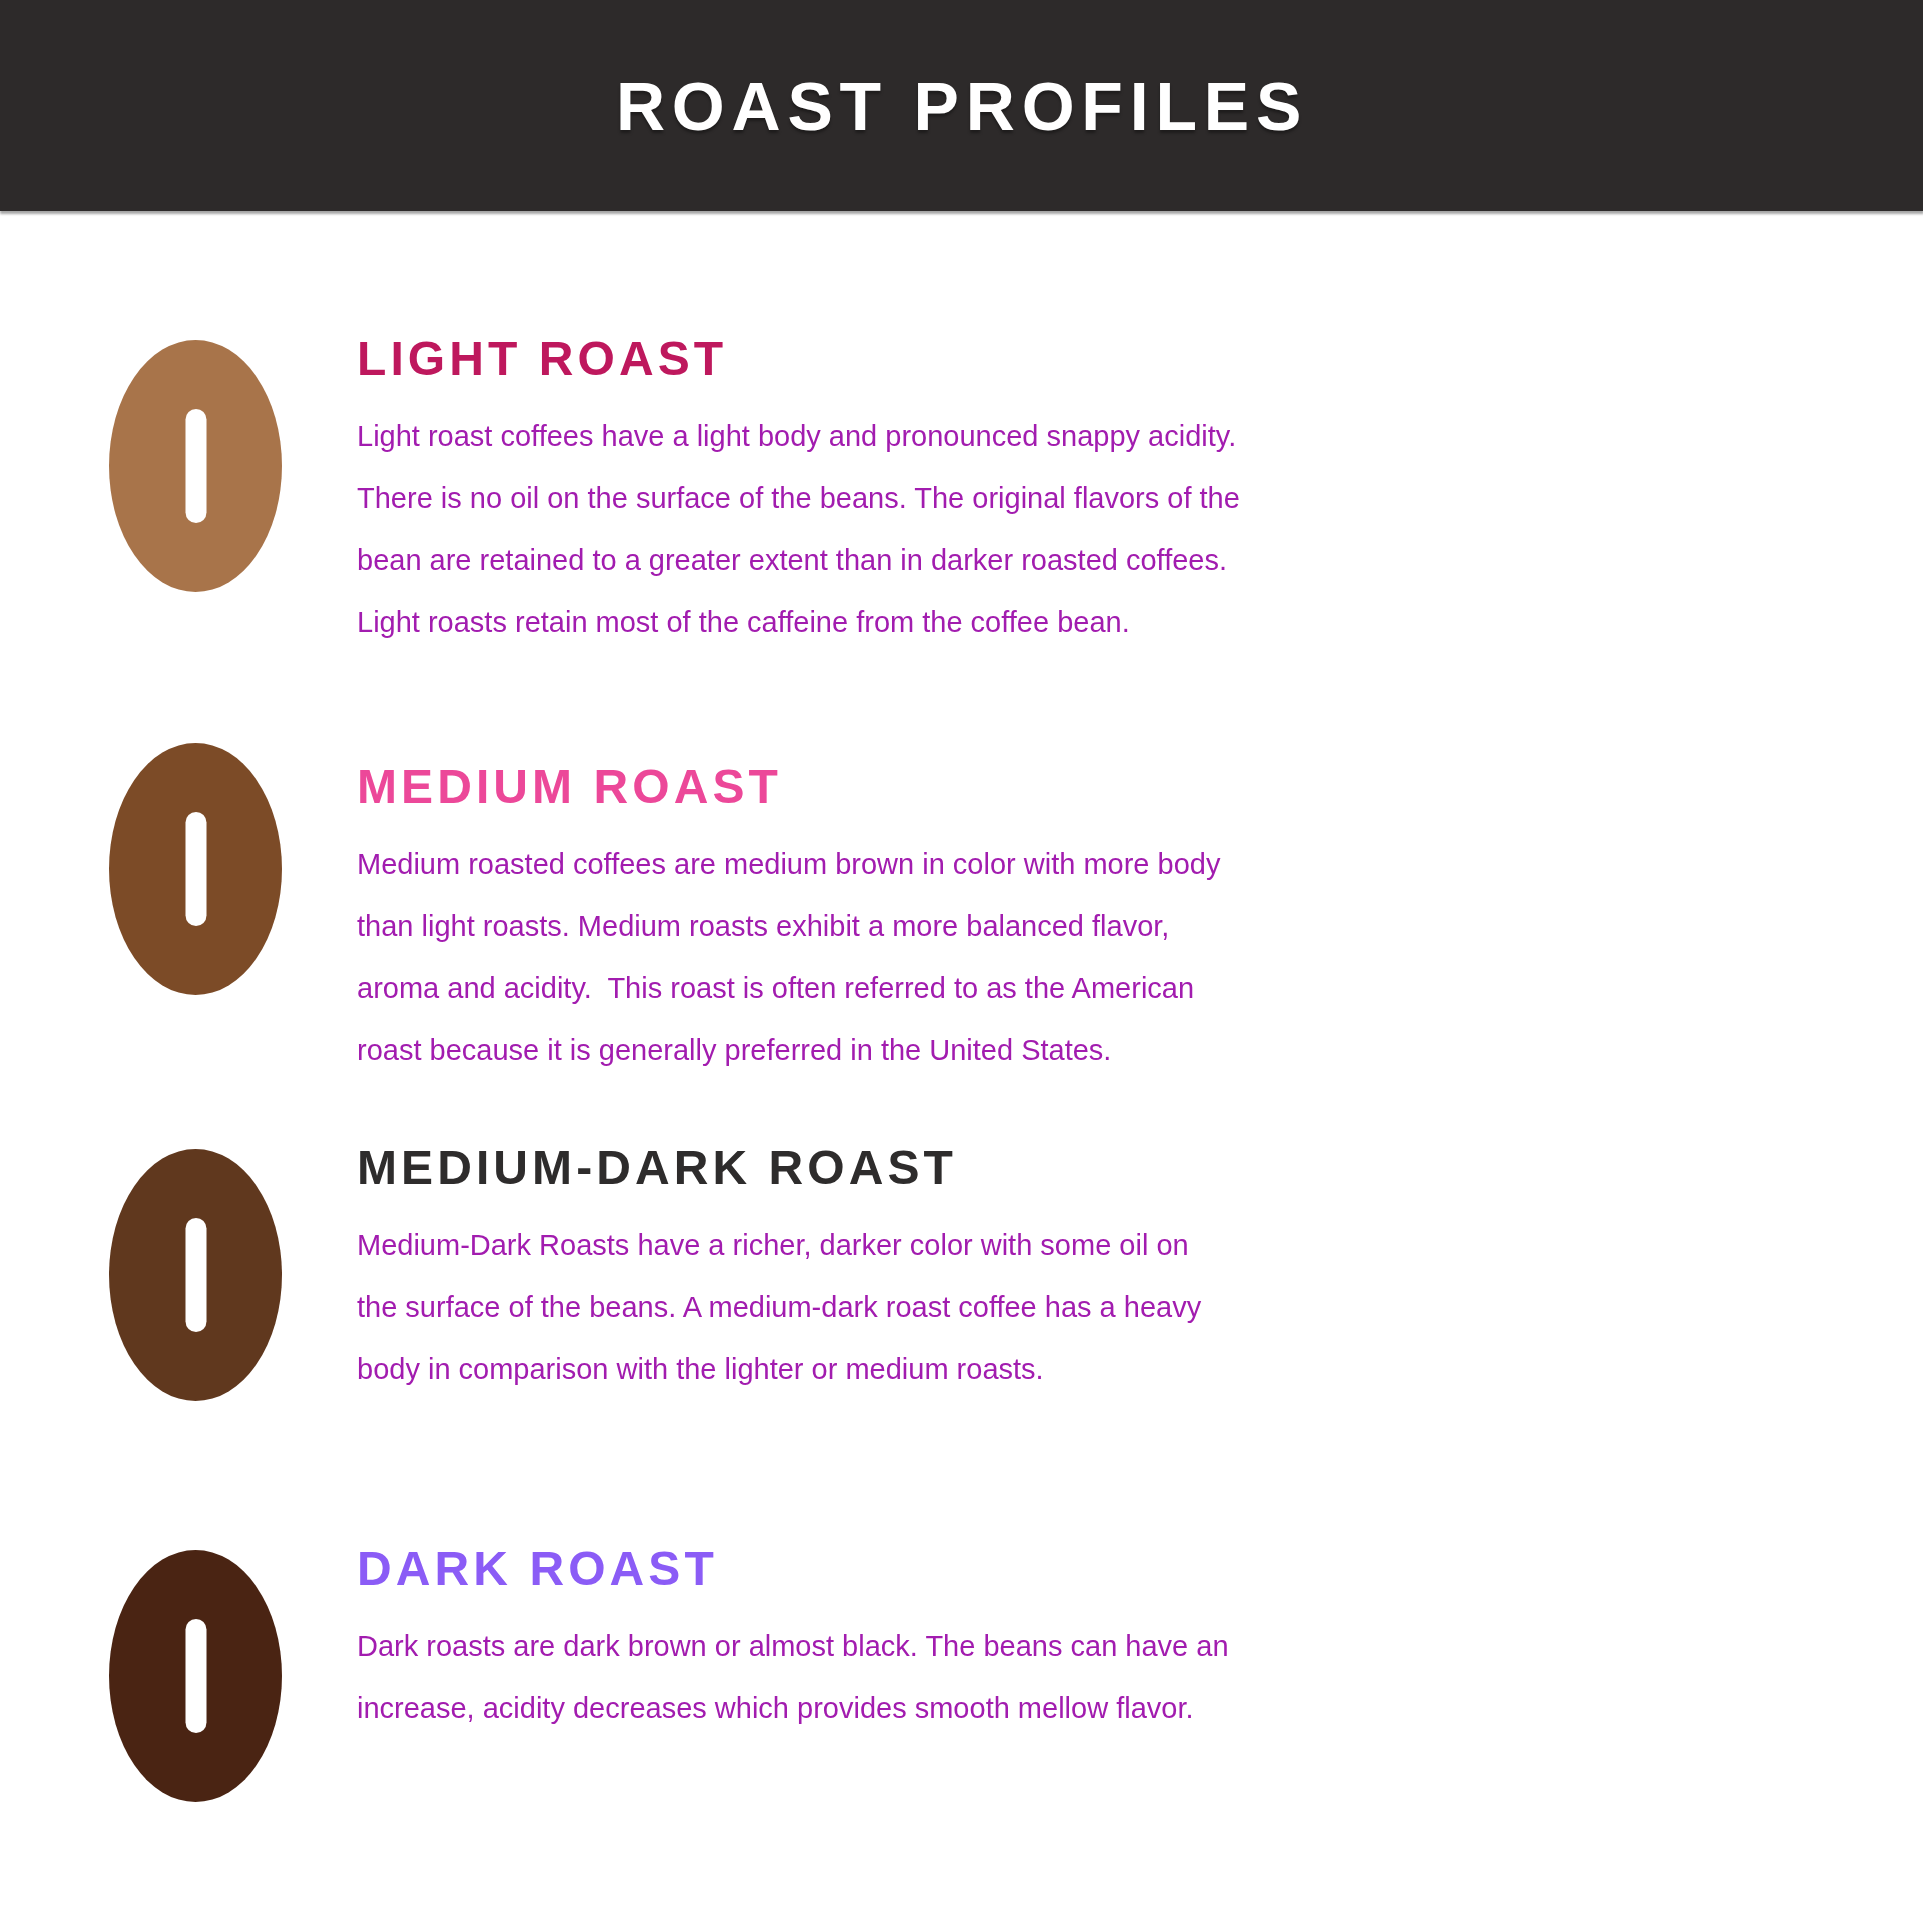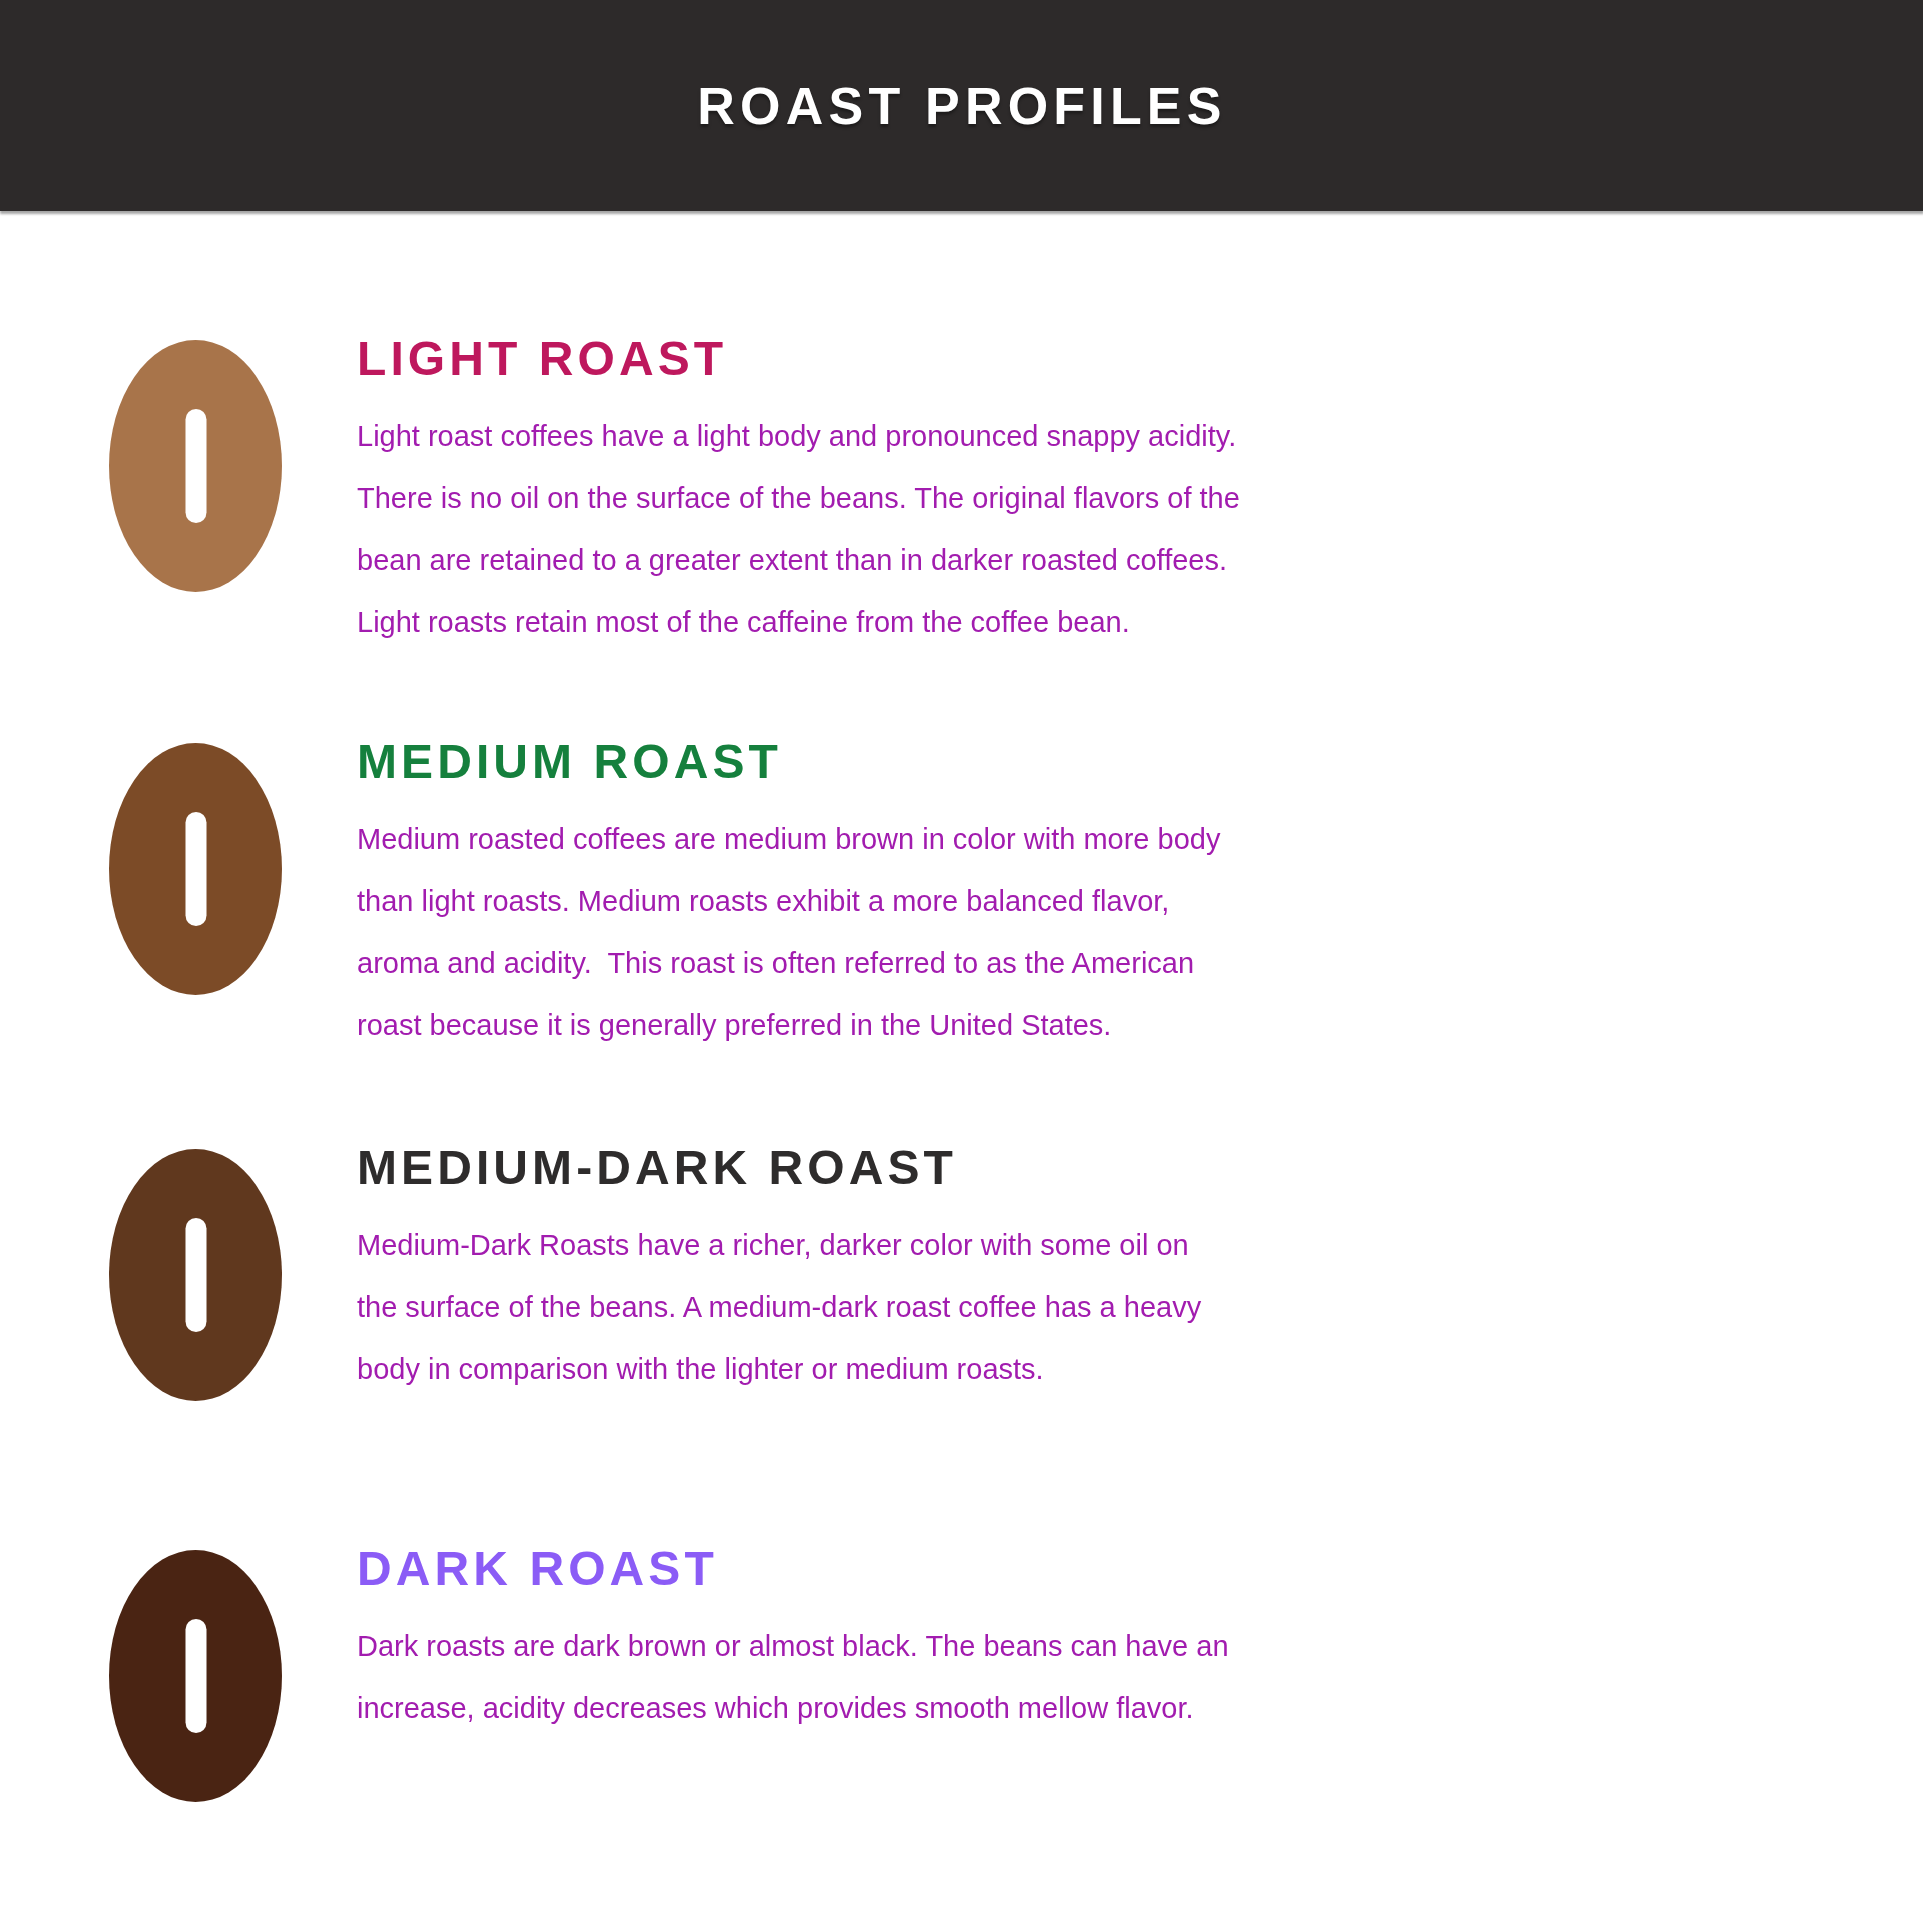--- a/index.html
+++ b/index.html
@@ -23,21 +23,21 @@
     width: 100%;
     height: 211px;
     background: #2d2a2a;
     display: flex;
     align-items: center;
     justify-content: center;
     box-shadow: 0 3px 2.3px rgba(0,0,0,0.35);
   }
   .page-title {
     margin: 0;
-    font-size: 52px;
+    font-size: 68px;
     font-weight: bold;
     letter-spacing: 0.10em;
     color: #ffffff;
     text-shadow: 0 3px 3px rgba(0,0,0,0.35);
     white-space: pre;
   }
 
   
   .roast-section {
     position: absolute;
@@ -115,21 +115,21 @@
       <p class="body-line">bean are retained to a greater extent than in darker roasted coffees.</p>
       <p class="body-line">Light roasts retain most of the caffeine from the coffee bean.</p>
     </div>
   </section>
 
   <section class="roast-section s2">
     <span class="bean" style="background-color: rgb(124, 75, 39);">
       <span class="slit" style="background-color: rgb(255, 255, 255);"></span>
     </span>
     <div class="section-text">
-      <h2 class="section-heading" style="color: #15803d;">MEDIUM ROAST</h2>
+      <h2 class="section-heading" style="color: #ec4899; margin-top: 25px;">MEDIUM ROAST</h2>
       <p class="body-line">Medium roasted coffees are medium brown in color with more body</p>
       <p class="body-line">than light roasts. Medium roasts exhibit a more balanced flavor,</p>
       <p class="body-line">aroma and acidity.  This roast is often referred to as the American</p>
       <p class="body-line">roast because it is generally preferred in the United States.</p>
     </div>
   </section>
 
   <section class="roast-section s3">
     <span class="bean" style="background-color: rgb(96, 56, 30);">
       <span class="slit" style="background-color: rgb(255, 255, 255);"></span>

